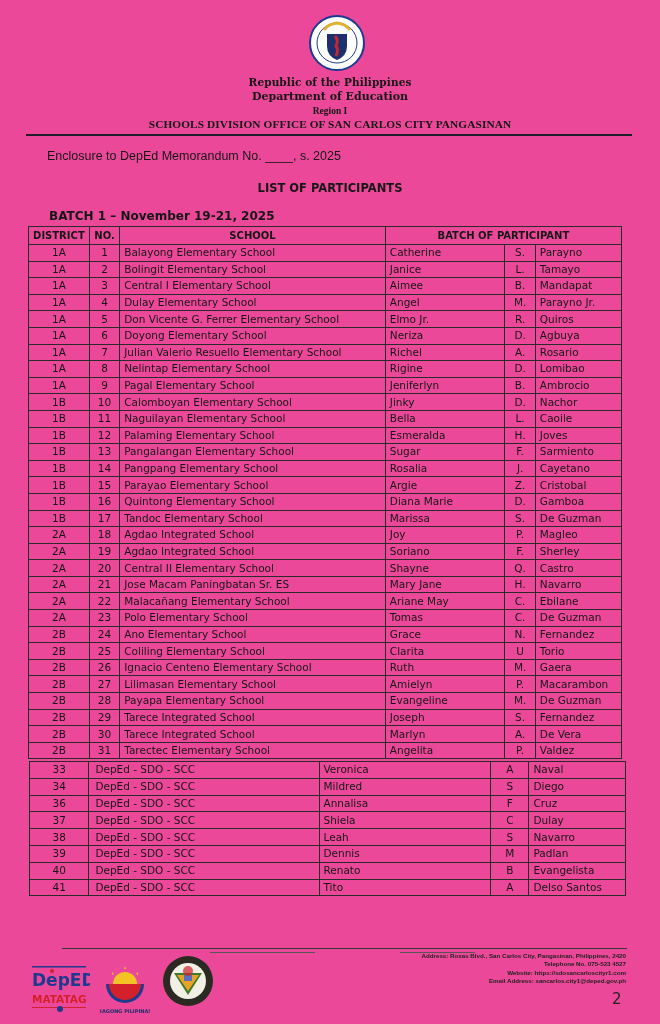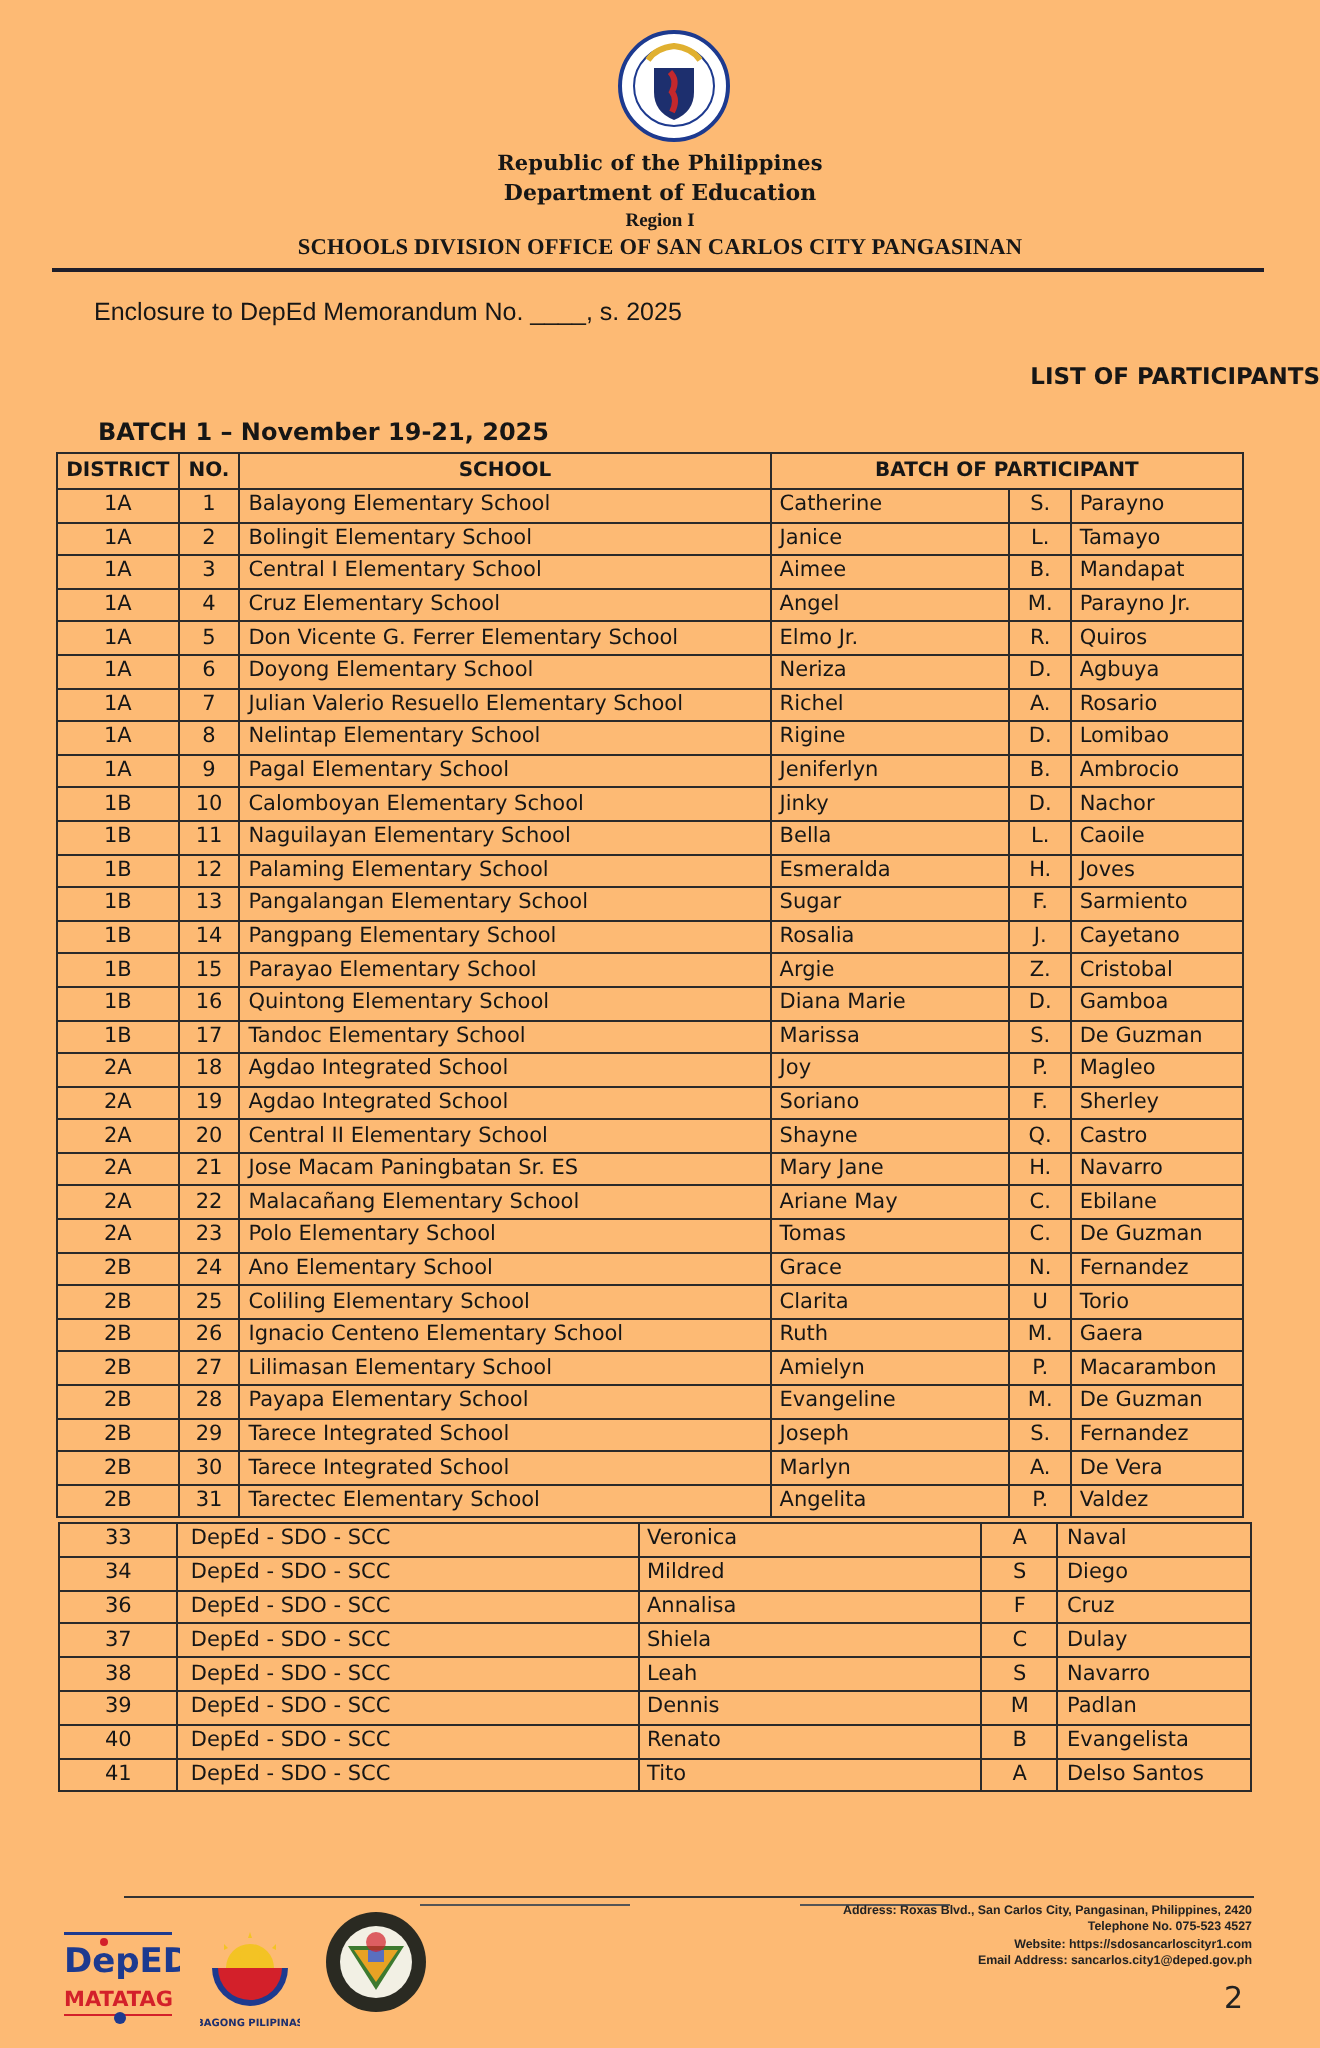--- a/index.html
+++ b/index.html
@@ -1,28 +1,28 @@
 <!DOCTYPE html>
 <html><head>
 <meta charset="utf-8">
 <style>
   html, body { margin: 0; padding: 0; background: #ffffff; }
   body { width: 660px; height: 1024px; position: relative; overflow: hidden; font-family: "DejaVu Sans", sans-serif; color: #161616; }
-  .page { position: absolute; left: 0; top: 0; width: 660px; height: 1024px; background: #fdba74; }
+  .page { position: absolute; left: 0; top: 0; width: 660px; height: 1024px; background: #ec4899; }
 
   
   .seal { position: absolute; left: 308px; top: 14px; width: 58px; height: 58px; }
   .hdr-line1 { position: absolute; left: 0; width: 660px; top: 76px; text-align: center; font-family: "DejaVu Serif", serif; font-weight: bold; font-size: 10.5px; letter-spacing: 0.1px; }
   .hdr-line2 { position: absolute; left: 0; width: 660px; top: 90px; text-align: center; font-family: "DejaVu Serif", serif; font-weight: bold; font-size: 11px; }
   .hdr-line3 { position: absolute; left: 0; width: 660px; top: 106px; text-align: center; font-family: "Liberation Serif", serif; font-weight: bold; font-size: 9.5px; }
   .hdr-line4 { position: absolute; left: 0; width: 660px; top: 118px; text-align: center; font-family: "Liberation Serif", serif; font-weight: bold; font-size: 11.3px; letter-spacing: 0.1px; }
   .hdr-rule { position: absolute; left: 26px; width: 606px; top: 134px; height: 0; border-top: 2px solid #1e1e2a; }
 
   .enclosure { position: absolute; left: 47px; top: 149px; font-family: "Liberation Sans", sans-serif; font-size: 12.5px; }
-  .doc-title { position: absolute; left: 0; width: 660px; top: 181px; text-align: right; font-family: "DejaVu Sans", sans-serif; font-weight: bold; font-size: 11.5px; }
+  .doc-title { position: absolute; left: 0; width: 660px; top: 181px; text-align: center; font-family: "DejaVu Sans", sans-serif; font-weight: bold; font-size: 11.5px; }
   .batch { position: absolute; left: 49px; top: 209px; font-family: "DejaVu Sans", sans-serif; font-weight: bold; font-size: 12px; }
 
   
   table { border-collapse: collapse; position: absolute; font-family: "DejaVu Sans", sans-serif; font-size: 10.5px; }
   td, th { border: 1px solid #2a2a2a; padding: 0 0 0 4px; height: 15.6px; line-height: 15px; white-space: nowrap; overflow: hidden; }
   th { font-weight: bold; font-size: 10px; text-align: center; padding: 0; height: 17px; }
   .t1 { left: 28px; top: 226px; width: 594px; border: 1.5px solid #222; }
   .t1 .c-dist { width: 59px; text-align: center; padding: 0; }
   .t1 .c-no { width: 29px; text-align: center; padding: 0; }
   .t1 .c-school { width: 257px; }
@@ -101,21 +101,21 @@
           <td class="c-dist">1A</td>
           <td class="c-no">3</td>
           <td class="c-school">Central I Elementary School</td>
           <td class="c-first">Aimee</td>
           <td class="c-mi">B.</td>
           <td class="c-last">Mandapat</td>
         </tr>
         <tr>
           <td class="c-dist">1A</td>
           <td class="c-no">4</td>
-          <td class="c-school">Cruz Elementary School</td>
+          <td class="c-school">Dulay Elementary School</td>
           <td class="c-first">Angel</td>
           <td class="c-mi">M.</td>
           <td class="c-last">Parayno Jr.</td>
         </tr>
         <tr>
           <td class="c-dist">1A</td>
           <td class="c-no">5</td>
           <td class="c-school">Don Vicente G. Ferrer Elementary School</td>
           <td class="c-first">Elmo Jr.</td>
           <td class="c-mi">R.</td>

